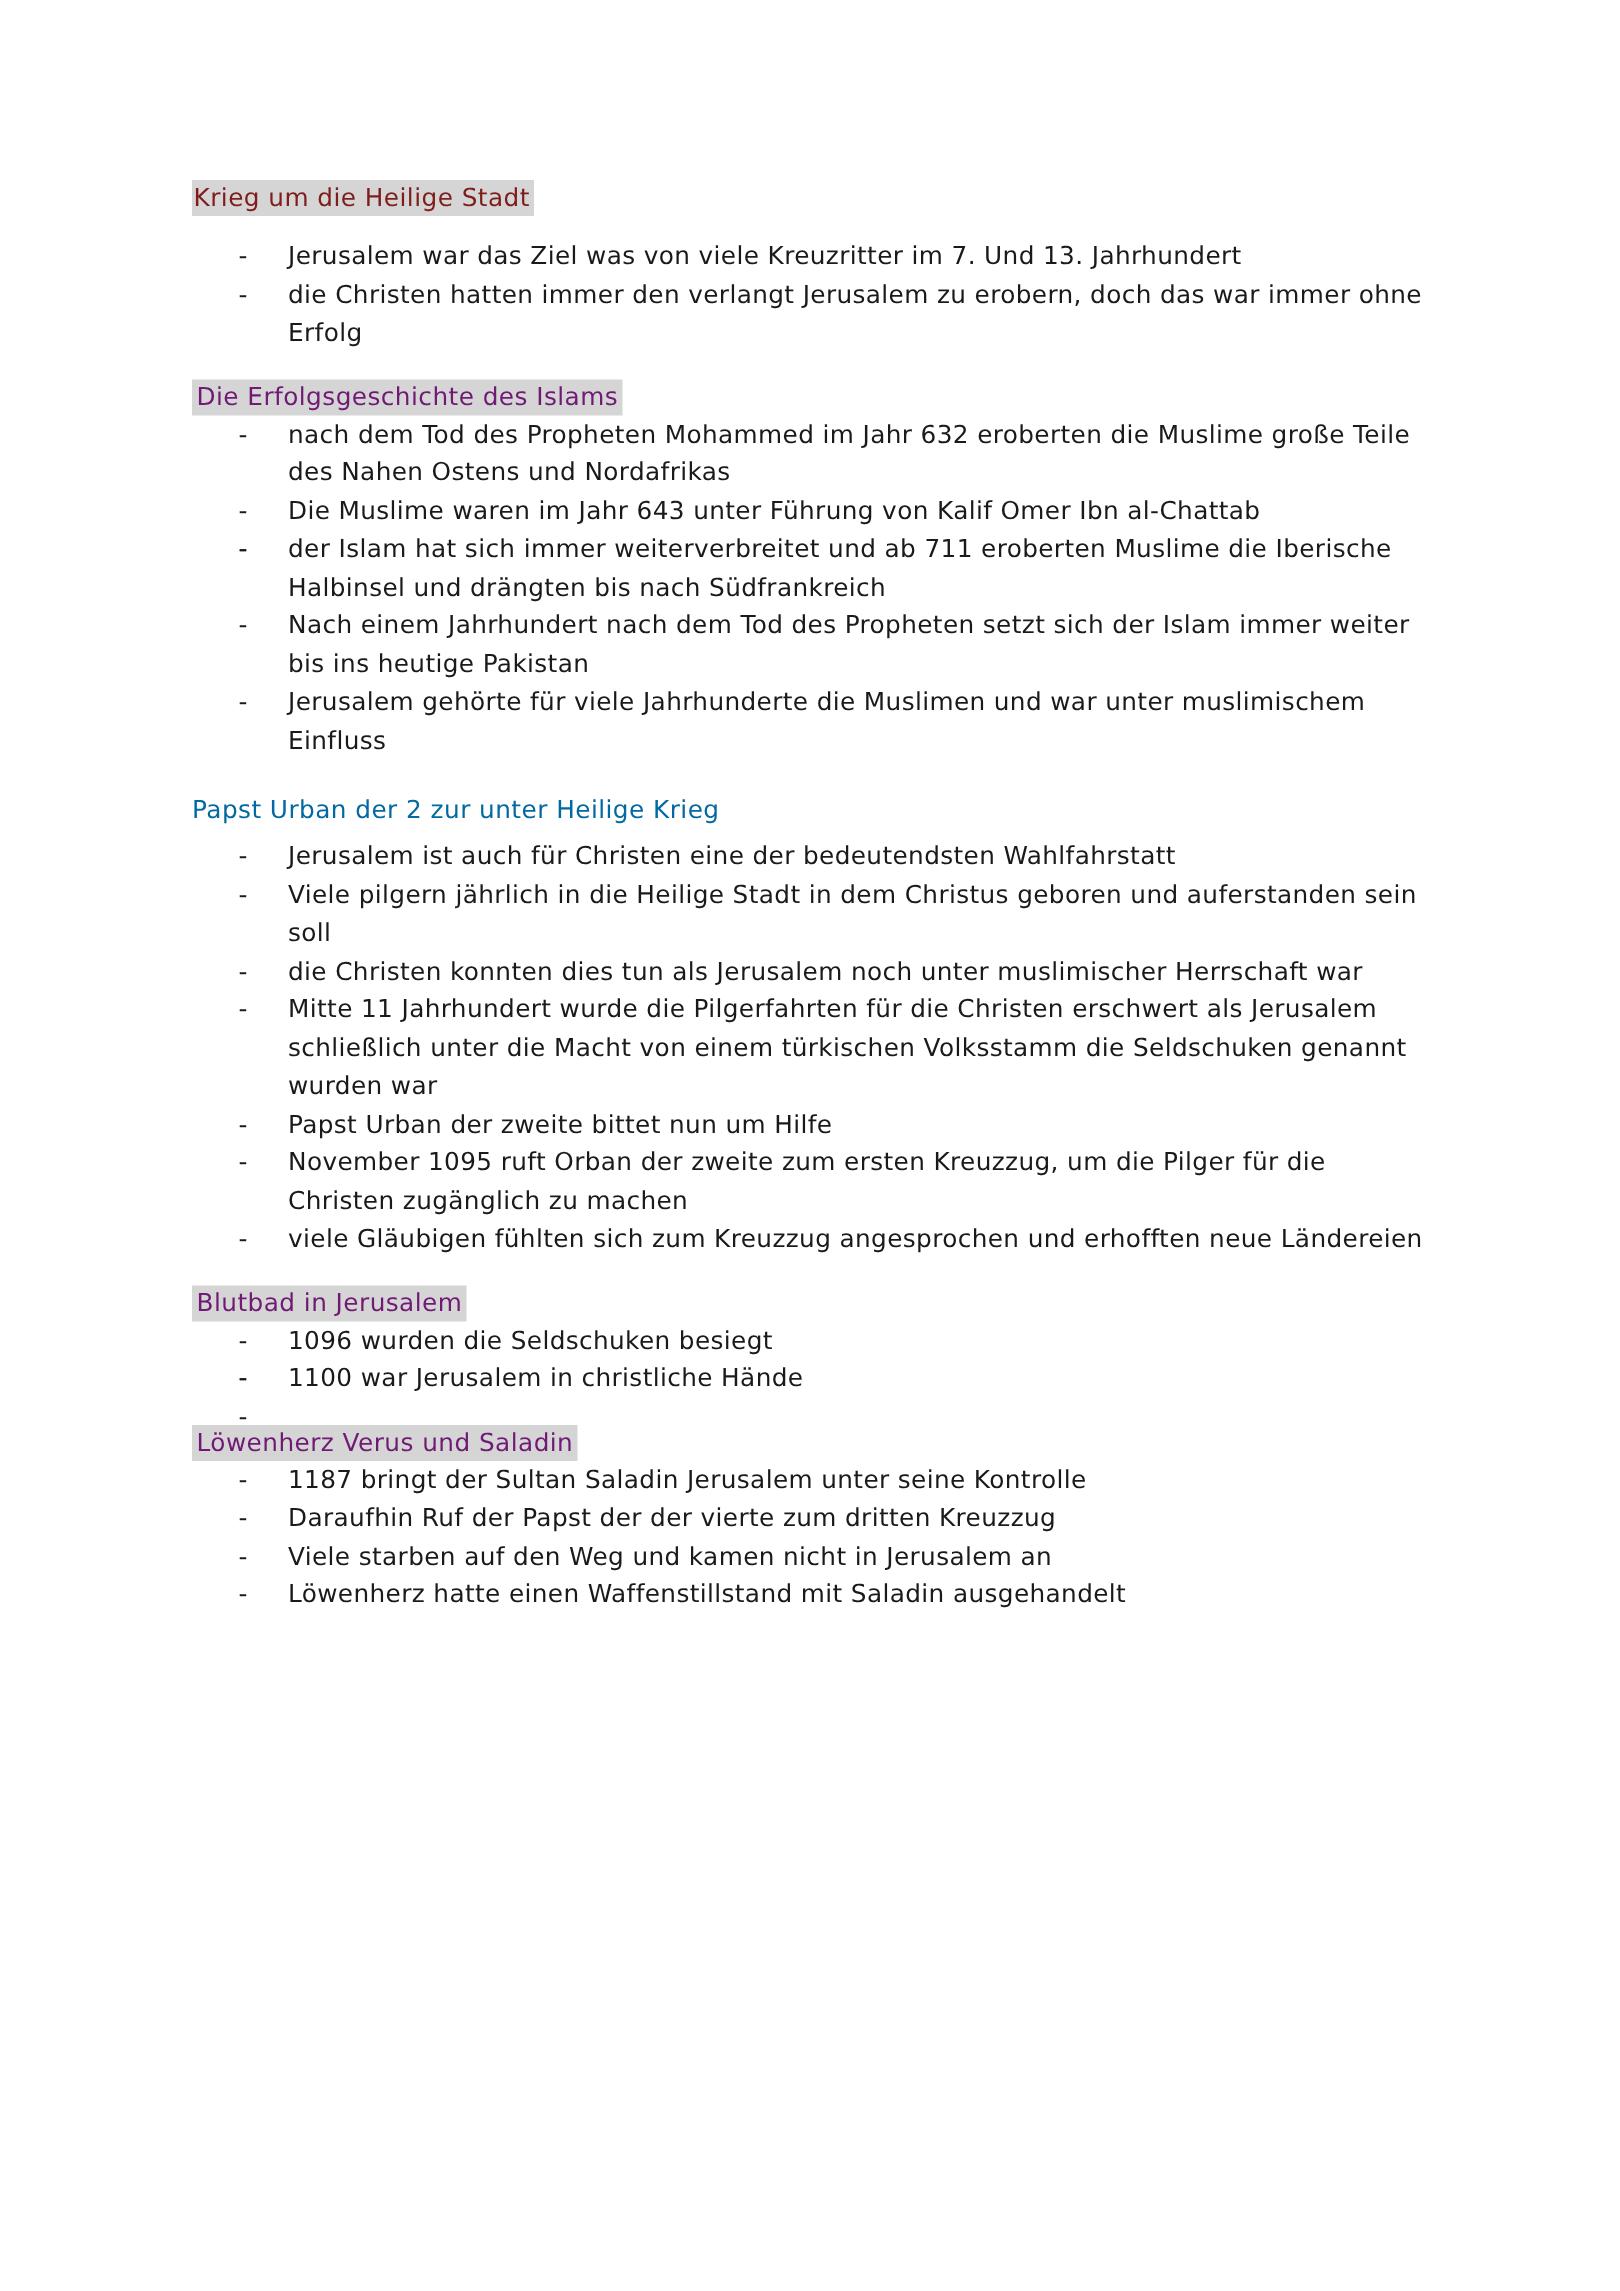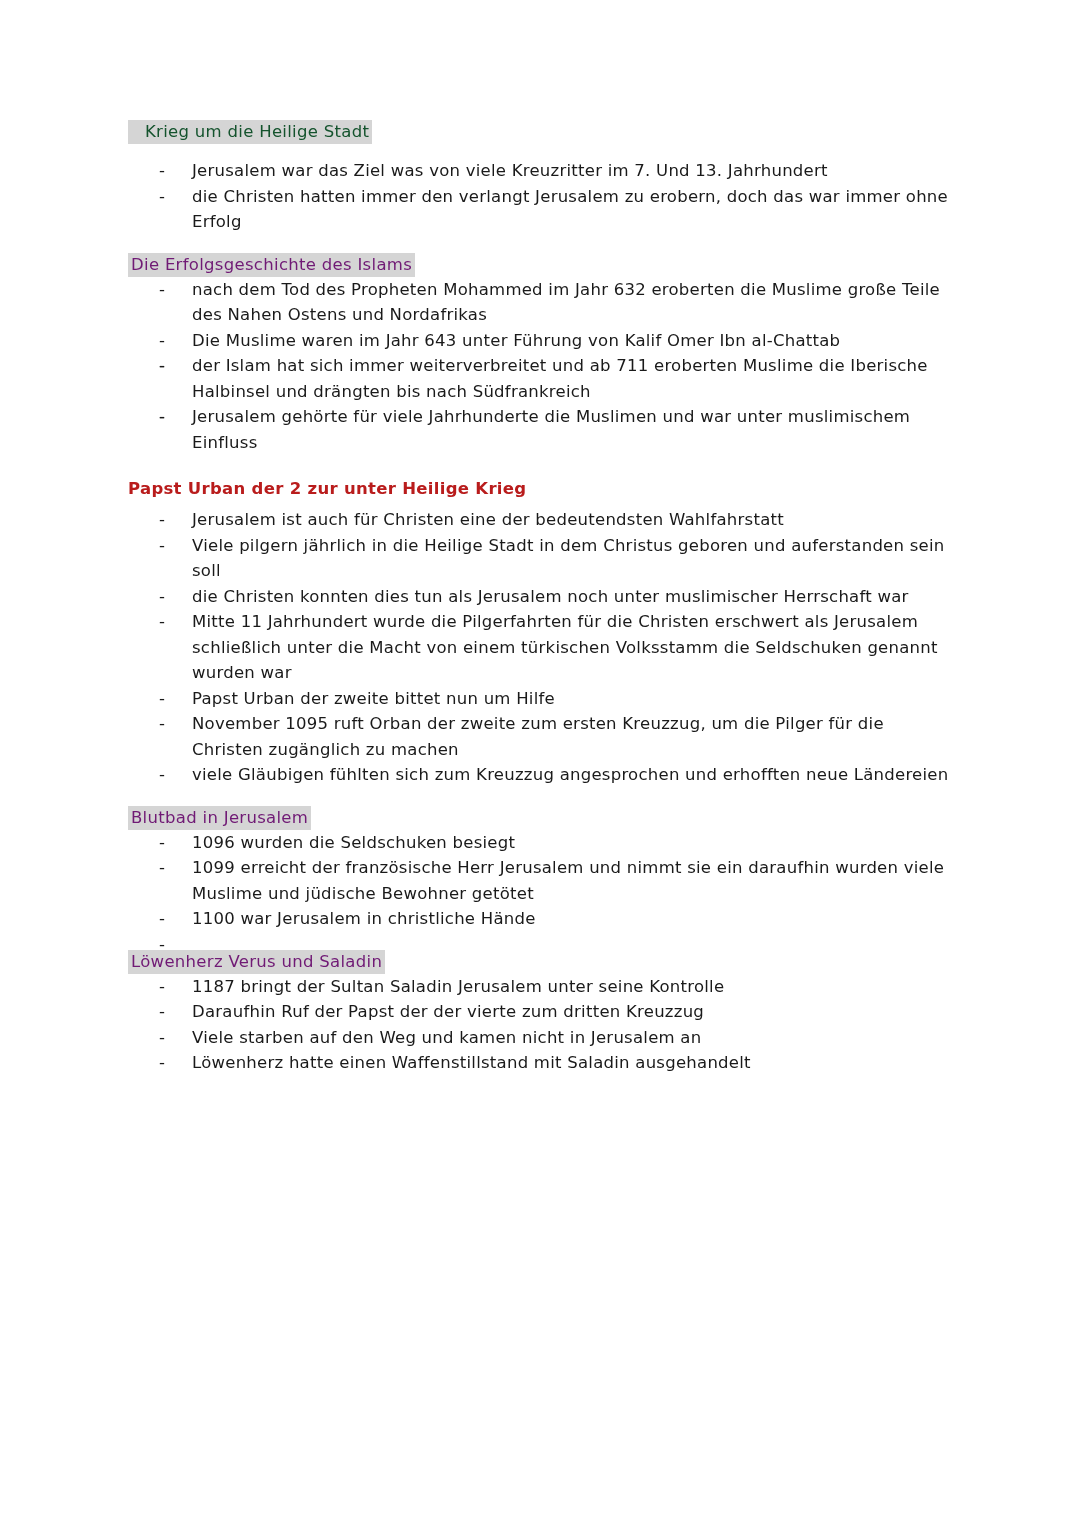--- a/index.html
+++ b/index.html
@@ -19,40 +19,40 @@
     width: 1080px;
     height: 1527px;
     box-sizing: border-box;
     padding: 120px 128px 0 128px;
   }
   .doc-title {
     font-size: 16.5px;
     letter-spacing: 0.3px;
     background: #d5d5d5;
     display: inline-block;
-    padding: 2px 3px 3px 17px;
+    padding: 2px 3px 3px 1px;
     margin: 0 12px 14px 0;
     font-weight: 400;
-    color: #14532d;
+    color: #7f1d1d;
   }
   .section-heading {
     font-size: 16.5px;
     letter-spacing: 0.3px;
     background: #d5d5d5;
     display: inline-block;
     padding: 2px 3px 3px 3px;
     font-weight: 400;
     color: #701a75;
     margin: 0;
   }
   .plain-heading {
     font-size: 16.5px;
     letter-spacing: 0.3px;
-    font-weight: 700;
-    color: #b91c1c;
+    font-weight: 400;
+    color: #0369a1;
     margin: 0;
   }
   .heading-indent {
     margin-left: 64px;
   }
   ul.bullets {
     list-style: none;
     margin: 0;
     padding: 0;
   }
@@ -112,20 +112,21 @@
     </li>
     <li>
       <span class="dash">-</span>
     </li>
     <li>
       <span class="dash">-</span>
       <span>der Islam hat sich immer weiterverbreitet und ab 711 eroberten Muslime die Iberische Halbinsel und drängten bis nach Südfrankreich</span>
     </li>
     <li>
       <span class="dash">-</span>
+      <span>Nach einem Jahrhundert nach dem Tod des Propheten setzt sich der Islam immer weiter bis ins heutige Pakistan</span>
     </li>
     <li>
       <span class="dash">-</span>
       <span>Jerusalem gehörte für viele Jahrhunderte die Muslimen und war unter muslimischem Einfluss</span>
     </li>
   </ul>
 
   <div class="gap-lg"></div>
 
   <div class="block">
@@ -168,21 +169,20 @@
   <div class="block heading-indent">
     <h2 class="section-heading">Blutbad in Jerusalem</h2>
   </div>
   <ul class="bullets">
     <li>
       <span class="dash">-</span>
       <span>1096 wurden die Seldschuken besiegt</span>
     </li>
     <li>
       <span class="dash">-</span>
-      <span>1099 erreicht der französische Herr Jerusalem und nimmt sie ein daraufhin wurden viele Muslime und jüdische Bewohner getötet</span>
     </li>
     <li>
       <span class="dash">-</span>
       <span>1100 war Jerusalem in christliche Hände</span>
     </li>
     <li>
       <span class="dash">-</span>
     </li>
   </ul>
 

